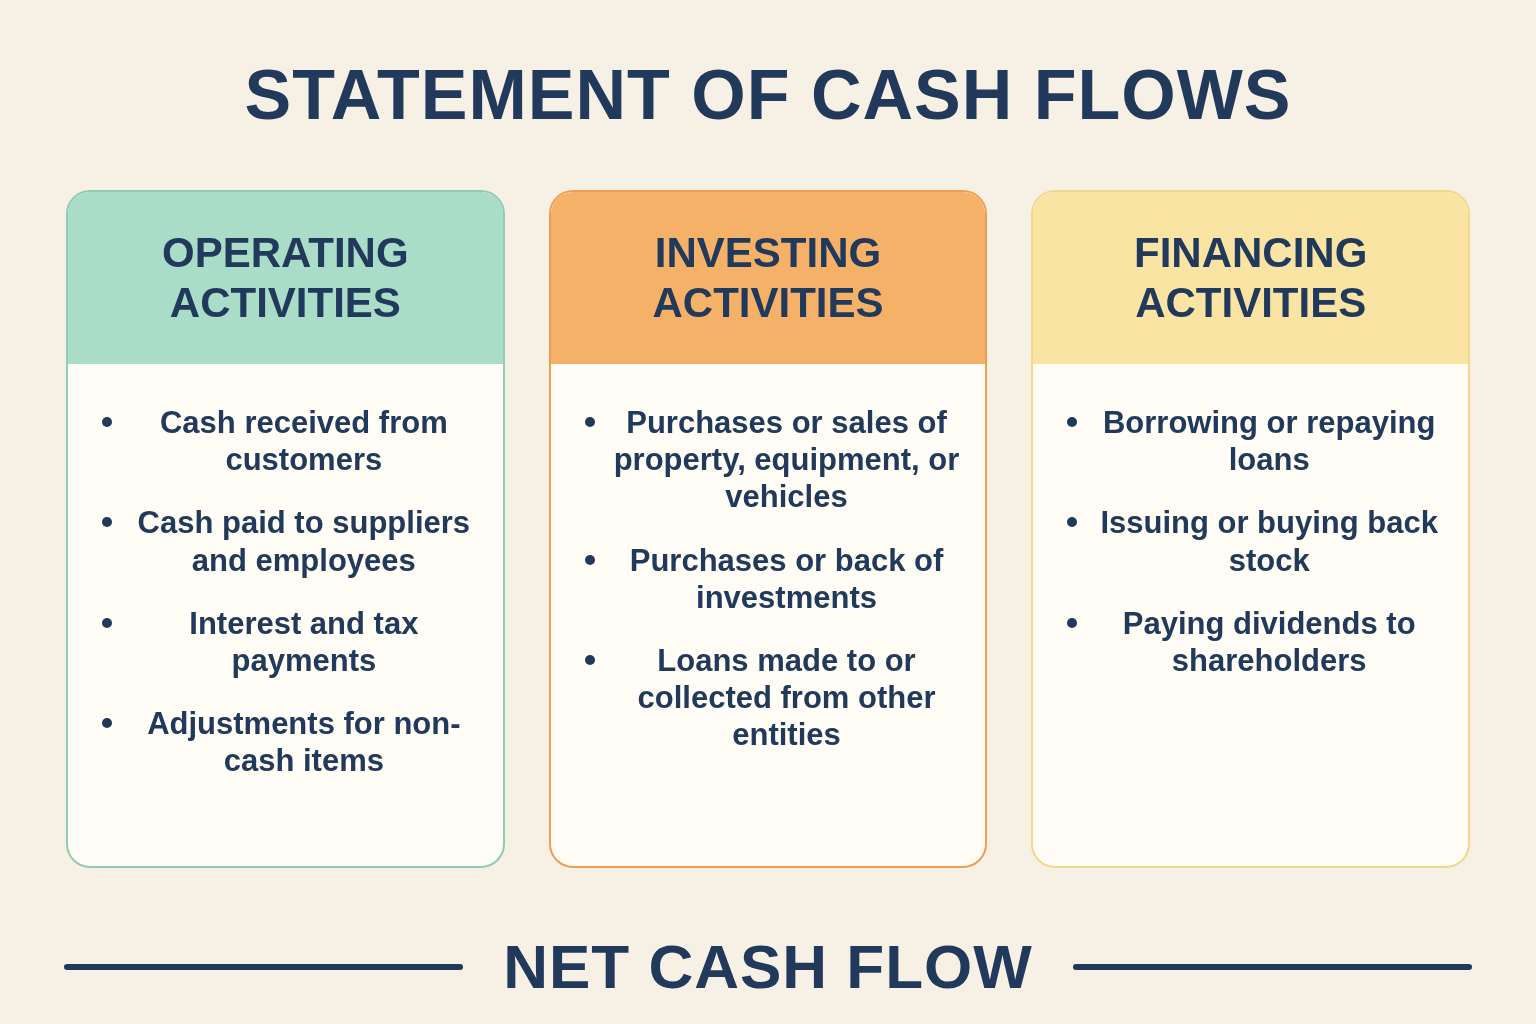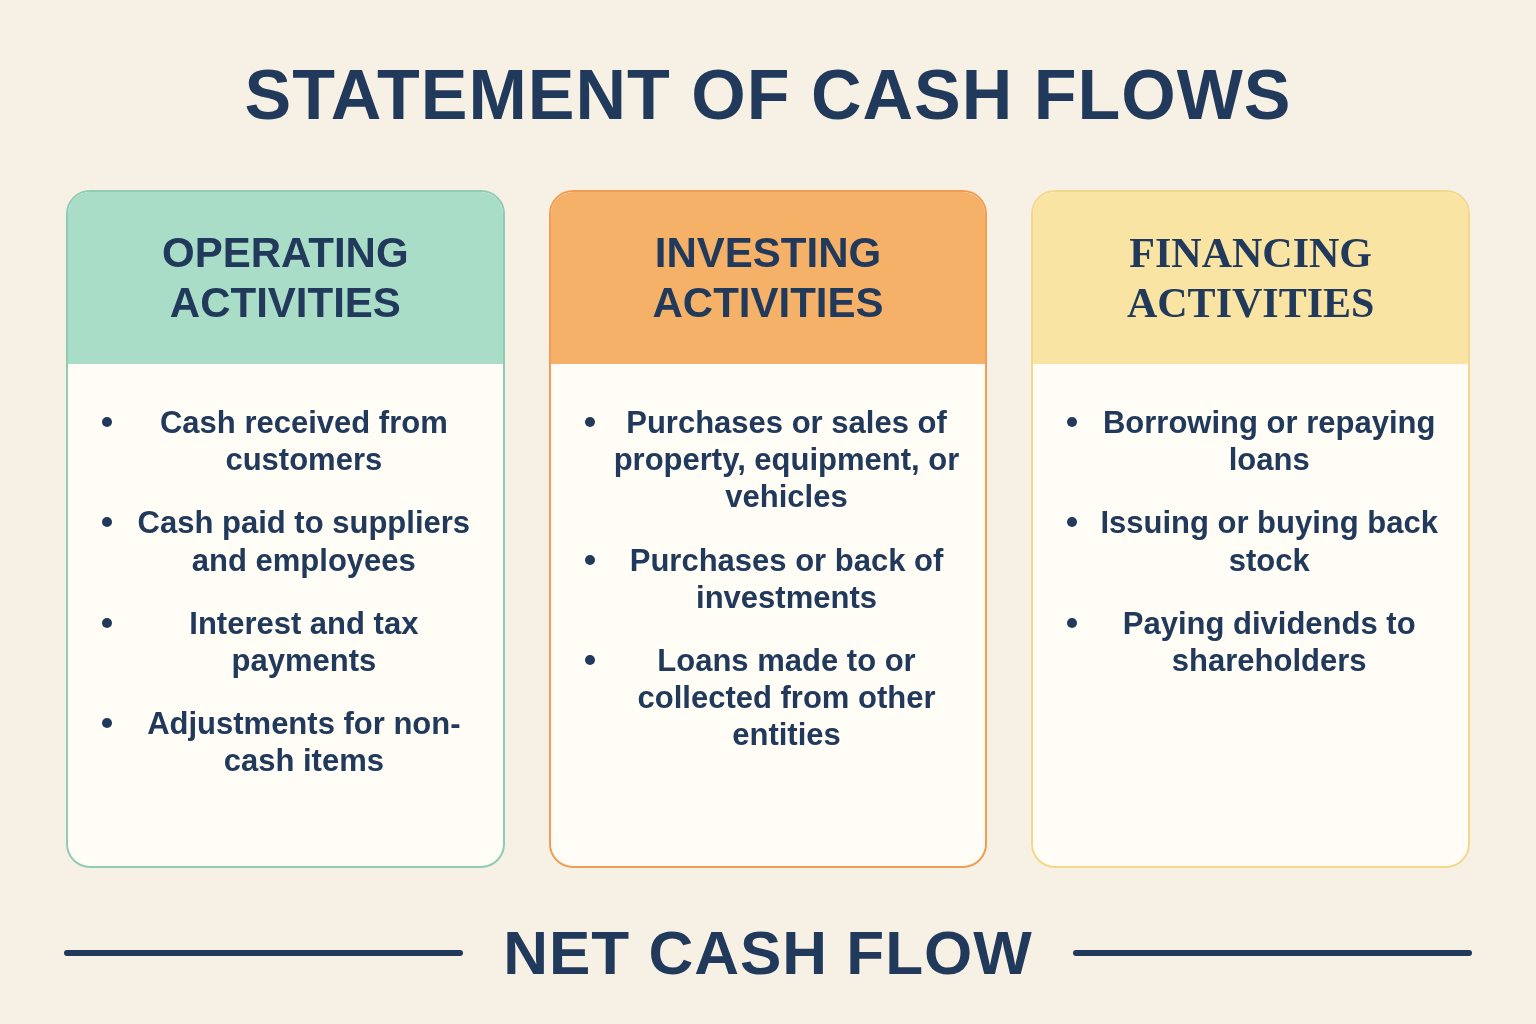--- a/index.html
+++ b/index.html
@@ -39,21 +39,21 @@
     border: 2px solid #701a75;
     overflow: hidden;
     display: flex;
     flex-direction: column;
   }
   .card-operating { border-color: var(--operating-border, #8fcbb5); }
   .card-operating .card-header { background: var(--operating-header, #aaddc8); }
   .card-investing { border-color: var(--investing-border, #f19e54); }
   .card-investing .card-header { background: var(--investing-header, #f6b169); }
   .card-financing { border-color: var(--financing-border, #f3d88c); }
-  .card-financing .card-header { background: var(--financing-header, #fae4a3); font-family: Liberation Serif, serif; }
+  .card-financing .card-header { background: var(--financing-header, #fae4a3); }
   .card-header {
     height: 172px;
     flex: 0 0 172px;
     display: flex;
     align-items: center;
     justify-content: center;
     text-align: center;
     font-size: 42px;
     font-weight: 800;
     line-height: 1.2;
@@ -80,21 +80,21 @@
     flex: 0 0 10px;
     border-radius: 50%;
     background: var(--text, #21395a);
     margin-top: 13px;
   }
   .footer {
     display: flex;
     align-items: center;
     gap: 40px;
     padding: 0 64px;
-    margin-top: 54px;
+    margin-top: 68px;
   }
   .footer .line {
     flex: 1;
     height: 6px;
     border-radius: 3px;
     background: var(--text, #21395a);
   }
   .footer-label {
     font-size: 62px;
     font-weight: 800;

